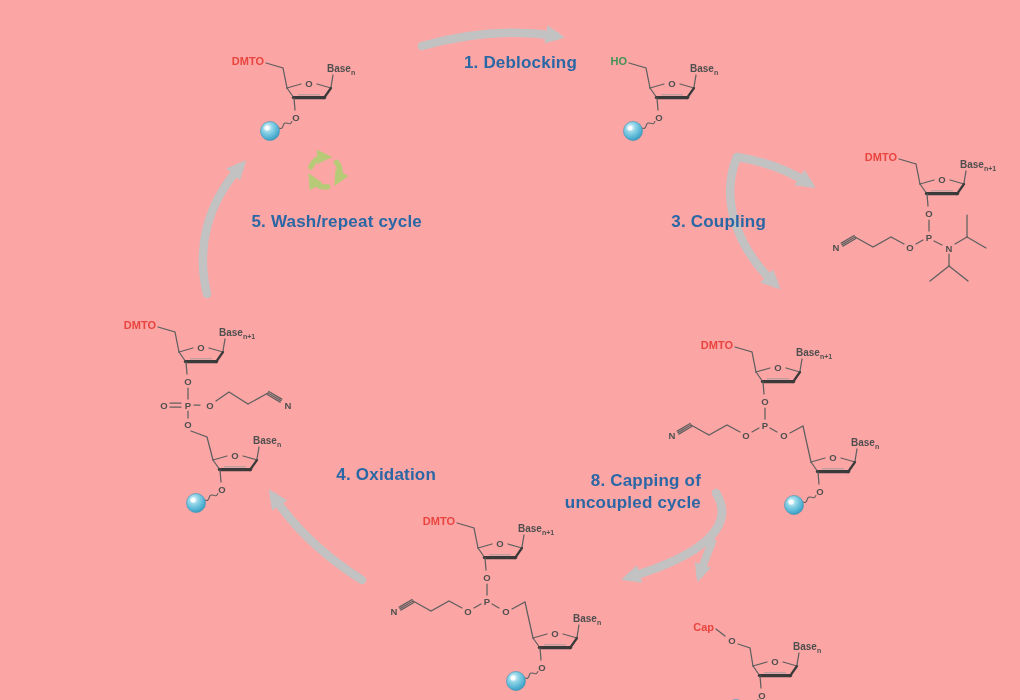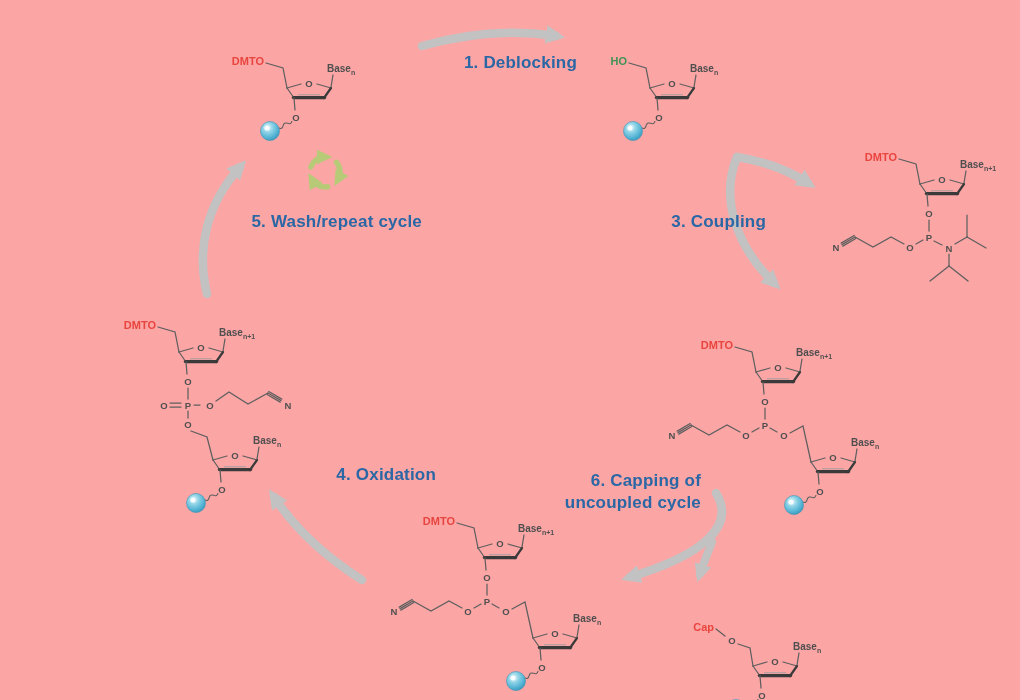--- a/index.html
+++ b/index.html
@@ -176,21 +176,21 @@
     <path class="bond" d="M738,644 L750,648 L753,666"></path>
     <use href="#nucN" x="775" y="661"></use>
   </g>
 </svg>
 
 <div class="step-label" style="left:407px;top:52px;width:170px;">1. Deblocking</div>
 
 <div class="step-label" style="left:606px;top:211px;width:160px;">3. Coupling</div>
 
 <div class="step-label" style="left:521px;top:470px;width:180px;">
-  <div>6. Capping of</div>
+  <div>8. Capping of</div>
   <div>uncoupled cycle</div>
 </div>
 
 <div class="step-label" style="left:276px;top:464px;width:160px;">4. Oxidation</div>
 
 <div class="step-label" style="left:222px;top:203px;width:200px;margin-top:8px;">5. Wash/repeat cycle</div>
 
 </div>
 
 </body></html>

